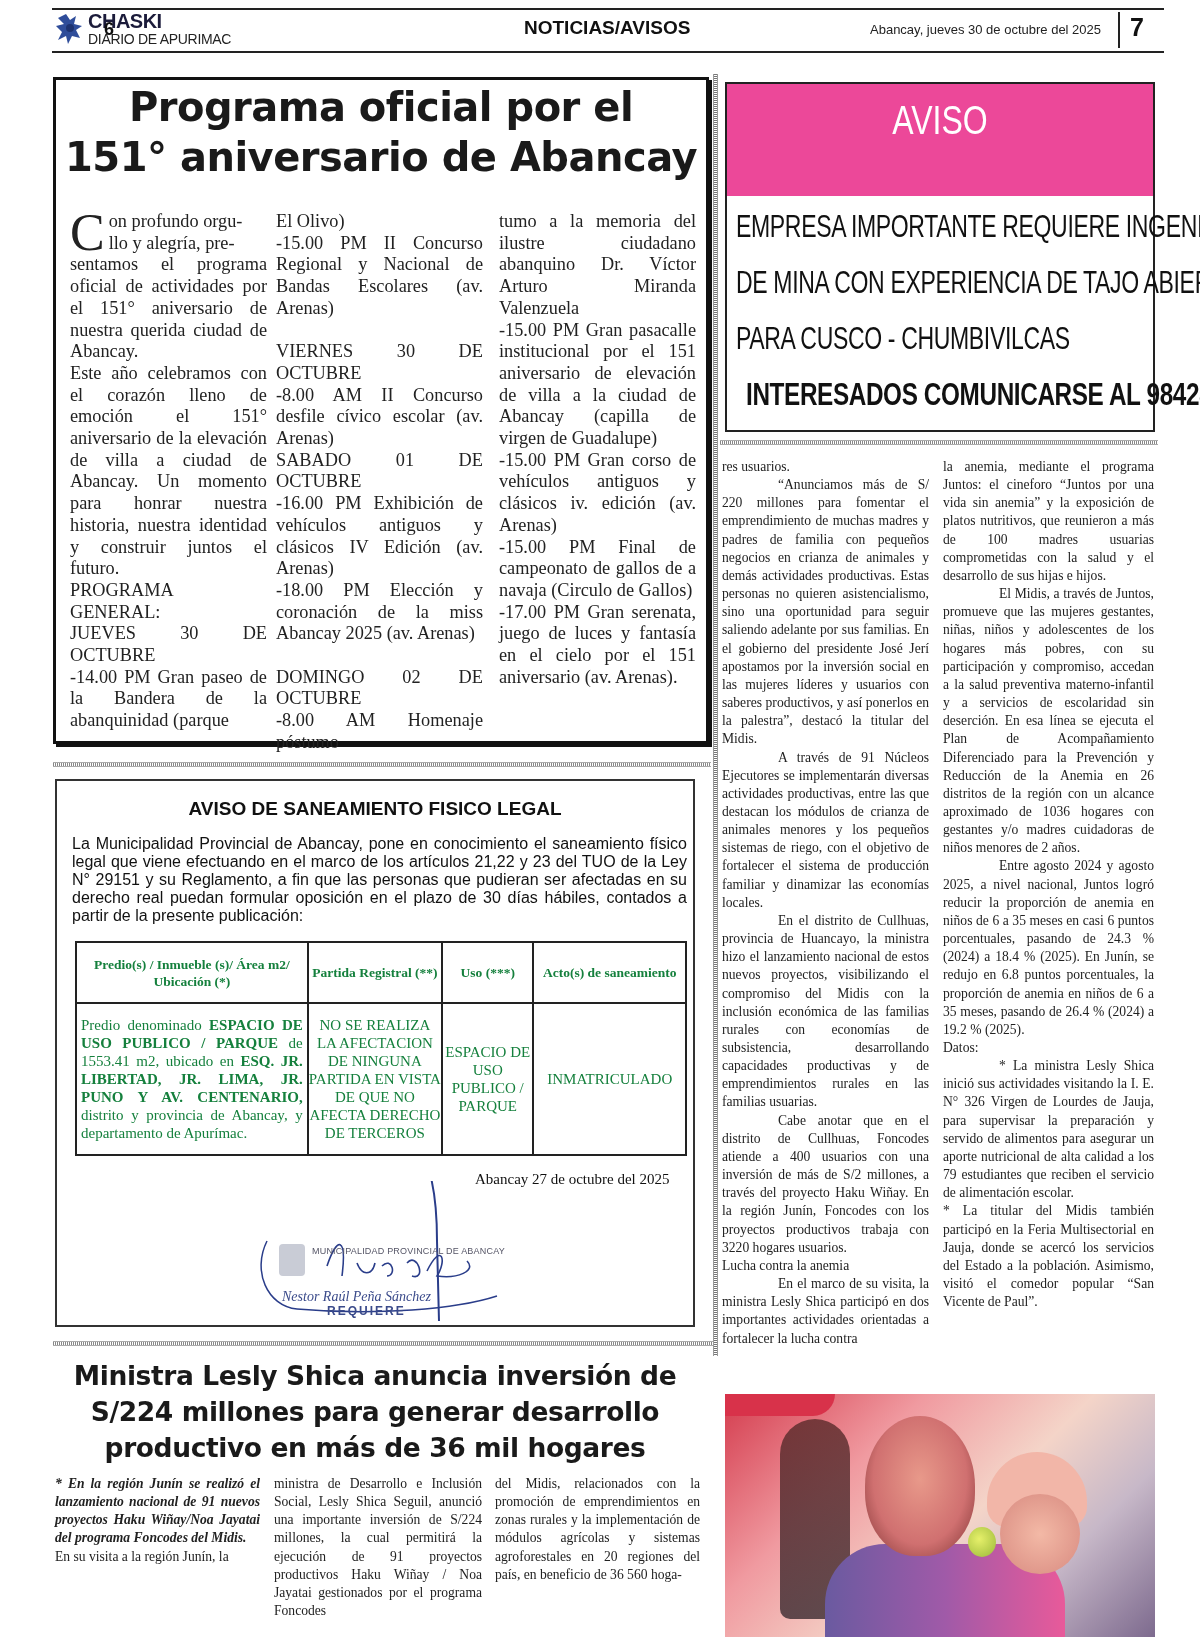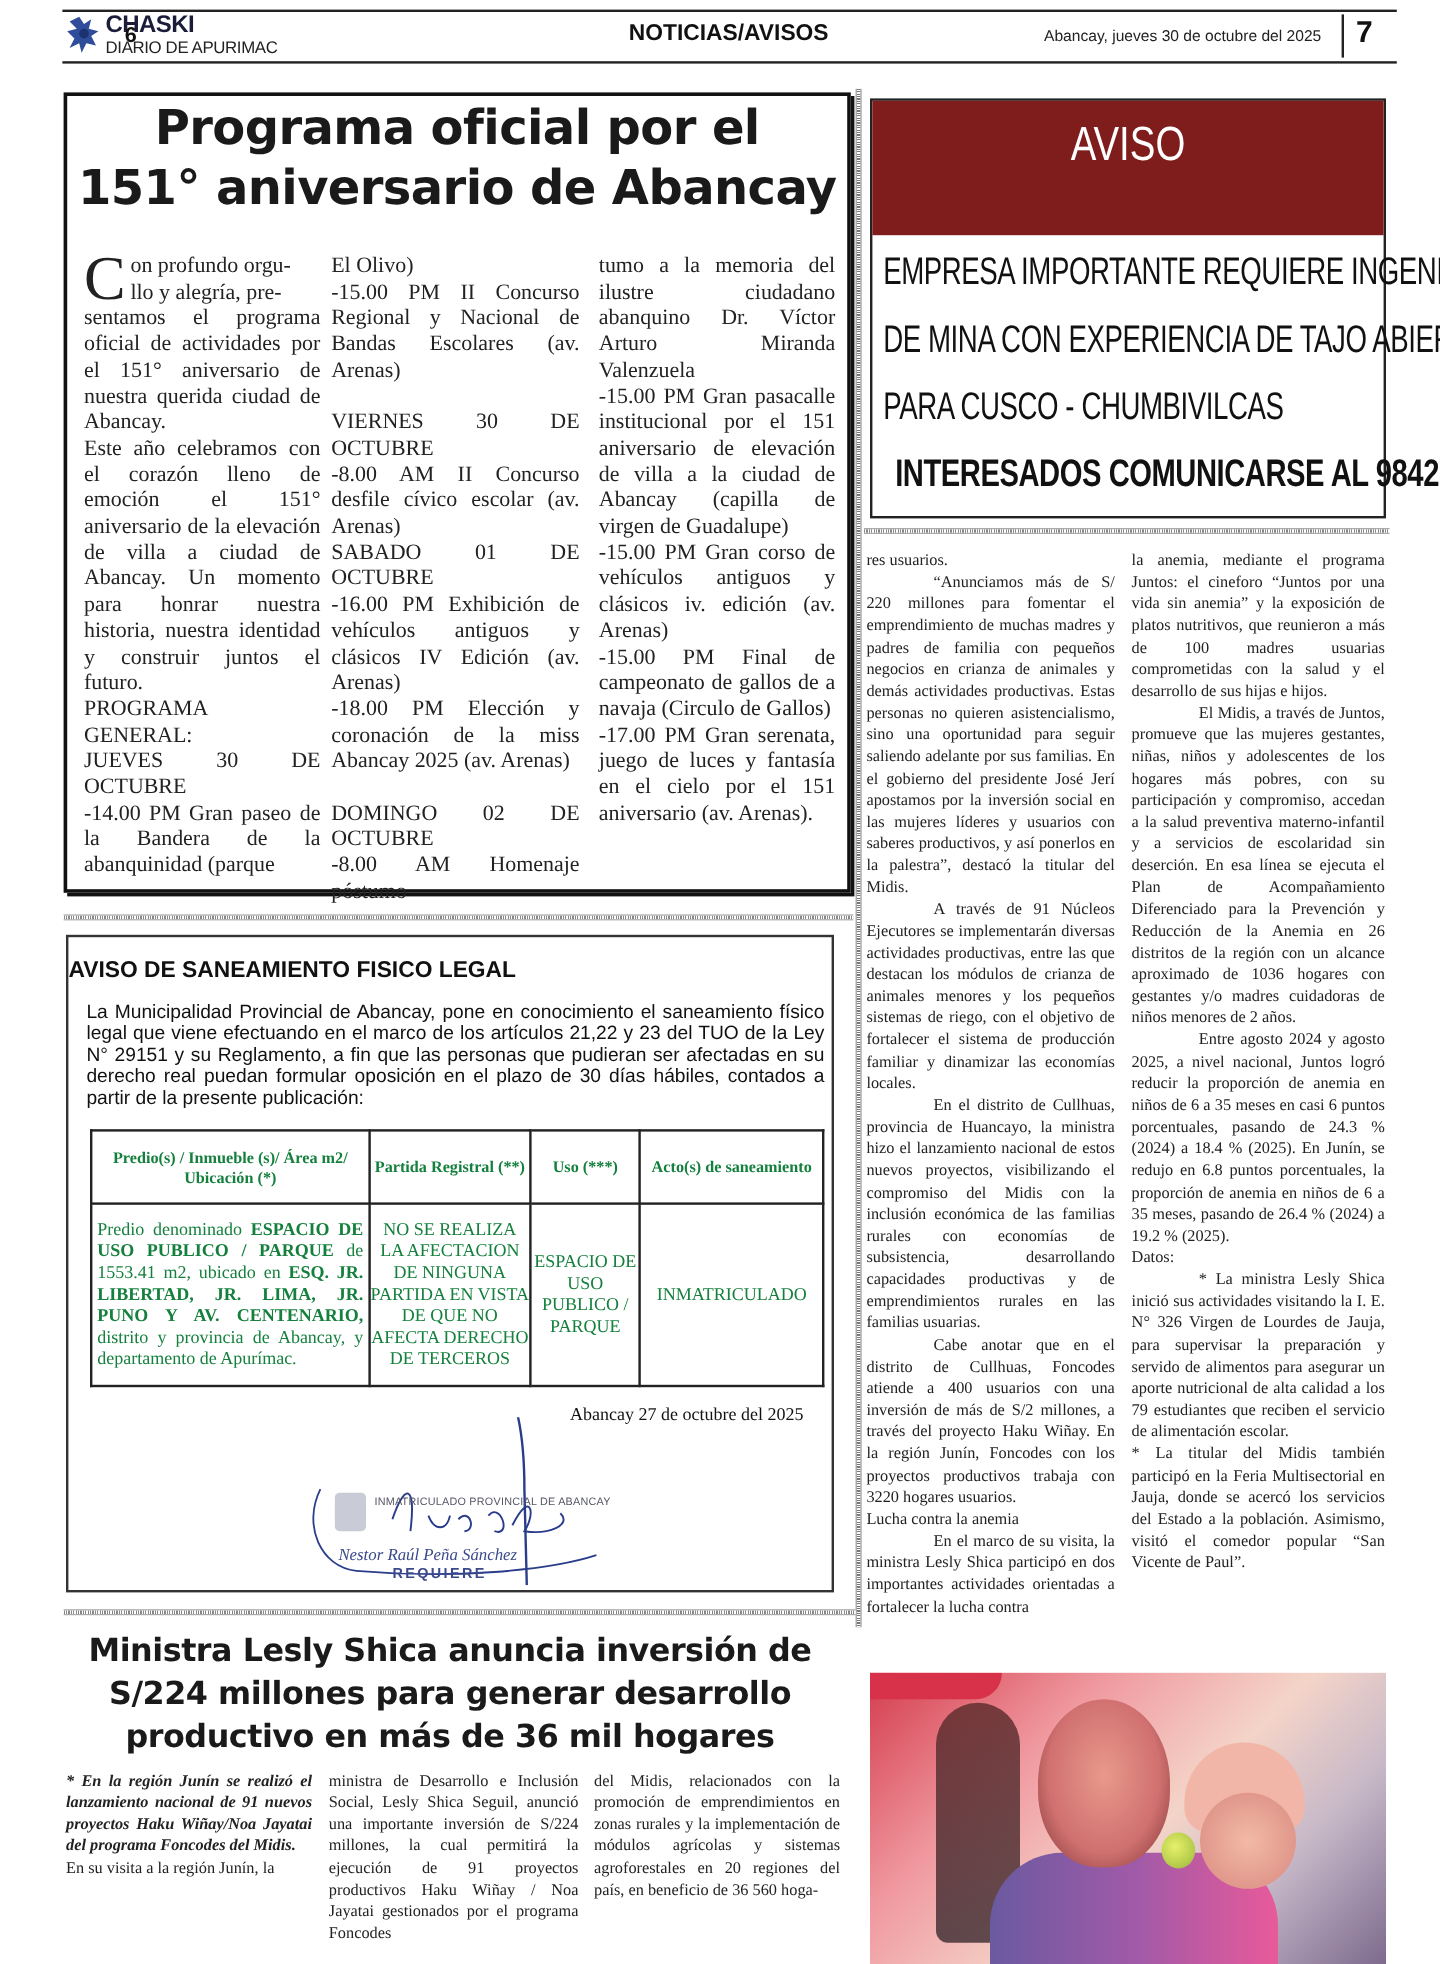--- a/index.html
+++ b/index.html
@@ -26,31 +26,31 @@
   .prog-box { position: absolute; left: 53px; top: 77px; width: 656px; height: 667px; border: 3px solid #111; box-shadow: 3px 3px 0 #111; }
   .prog-title { position: absolute; left: 0; top: 0; width: 100%; text-align: center; font-family: "DejaVu Sans", sans-serif; font-weight: bold; font-size: 40px; line-height: 50px; padding-top: 2px; color: #1a1a1a; letter-spacing: -0.5px; }
   .prog-col { position: absolute; top: 131px; font-size: 18.3px; line-height: 21.7px; text-align: justify; color: #222; white-space: pre-line; }
   .prog-col.c1 { left: 14px; width: 197px; }
   .prog-col.c2 { left: 220px; width: 207px; }
   .prog-col.c3 { left: 443px; width: 197px; }
   .dropcap { float: left; font-size: 52px; line-height: 40px; margin: 2px 4px 0 0; }
 
   
   .ad-box { position: absolute; left: 725px; top: 82px; width: 430px; height: 350px; border: 2px solid #222; }
-  .ad-head { position: absolute; left: 0; top: 0; width: 100%; height: 112px; background: #7f1d1d; }
+  .ad-head { position: absolute; left: 0; top: 0; width: 100%; height: 112px; background: #ec4899; }
   .ad-head-title { position: absolute; left: 0; top: 14px; width: 100%; text-align: center; color: #fff; font-family: "Liberation Sans", sans-serif; font-size: 40px; transform: scaleX(0.8); }
   .ad-line { position: absolute; left: 9px; font-family: "Liberation Sans", sans-serif; font-size: 32px; color: #111; transform-origin: left center; transform: scaleX(0.72); white-space: nowrap; letter-spacing: -0.5px; }
   .ad-line.l1 { top: 124px; }
   .ad-line.l2 { top: 180px; }
   .ad-line.l3 { top: 236px; }
   .ad-line.l4 { top: 292px; left: 19px; font-weight: bold; transform: scaleX(0.76); }
 
   
   .san-box { position: absolute; left: 55px; top: 779px; width: 640px; height: 548px; border: 2px solid #333; }
-  .san-title { position: absolute; left: 0; top: 17px; width: 100%; text-align: left; font-family: "Liberation Sans", sans-serif; font-weight: bold; font-size: 19px; color: #111; }
+  .san-title { position: absolute; left: 0; top: 17px; width: 100%; text-align: center; font-family: "Liberation Sans", sans-serif; font-weight: bold; font-size: 19px; color: #111; }
   .san-intro { position: absolute; left: 15px; top: 54px; width: 615px; font-family: "Liberation Sans", sans-serif; font-size: 16px; line-height: 18px; text-align: justify; color: #111; }
   .san-table { position: absolute; left: 18px; top: 160px; width: 612px; border-collapse: collapse; font-family: "Liberation Serif", serif; color: #15803d; }
   .san-table th, .san-table td { border: 2px solid #222; text-align: center; vertical-align: middle; }
   .san-table th { font-size: 13.5px; line-height: 17px; font-weight: bold; height: 61px; }
   .san-table td { font-size: 15px; line-height: 18px; height: 152px; }
   .san-table td.desc { text-align: justify; padding: 4px 4px; }
   .san-date { position: absolute; left: 418px; top: 390px; font-family: "Liberation Serif", serif; font-size: 15px; color: #111; }
   .stamp { position: absolute; left: 200px; top: 400px; width: 300px; height: 140px; }
   .stamp-text { position: absolute; font-family: "Liberation Sans", sans-serif; font-size: 9px; color: #556; letter-spacing: 0.2px; }
   .stamp-name { position: absolute; font-family: "Liberation Serif", serif; font-style: italic; font-size: 14px; color: #3a4a8a; }
@@ -168,21 +168,21 @@
   </tbody>
     </table>
   <div class="san-date">Abancay 27 de octubre del 2025</div>
   <div class="stamp">
     <svg width="300" height="140" viewBox="0 0 300 140" style="position:absolute;left:0;top:0">
       <path d="M140 -50 C175 -40 180 20 180 60 L182 140" fill="none" stroke="#2a3d8a" stroke-width="2"></path>
       <path d="M10 60 C-5 90 10 125 40 128 C120 135 200 128 240 115" fill="none" stroke="#2a3d8a" stroke-width="1.5"></path>
       <path d="M70 85 C80 55 90 55 85 95 M100 82 C105 95 115 95 118 82 M125 85 C135 75 140 95 130 95 M150 82 C160 70 170 100 155 95 M170 90 C185 60 190 80 180 95 C200 98 220 90 210 80" fill="none" stroke="#2a3d8a" stroke-width="1.6"></path>
       <rect x="22" y="63" width="26" height="32" rx="4" fill="#c9ccd6"></rect>
     </svg>
-    <div class="stamp-text" style="left:55px; top:65px;">INMATRICULADO PROVINCIAL DE ABANCAY</div>
+    <div class="stamp-text" style="left:55px; top:65px;">MUNICIPALIDAD PROVINCIAL DE ABANCAY</div>
     <div class="stamp-name" style="left:25px; top:108px;">Nestor Raúl Peña Sánchez</div>
     <div class="stamp-role" style="left:70px; top:123px;">REQUIERE</div>
   </div>
 </div>
 
 <div class="art-title">
   <div>Ministra Lesly Shica anuncia inversión de</div>
   <div>S/224 millones para generar desarrollo</div>
   <div>productivo en más de 36 mil hogares</div>
 </div>

